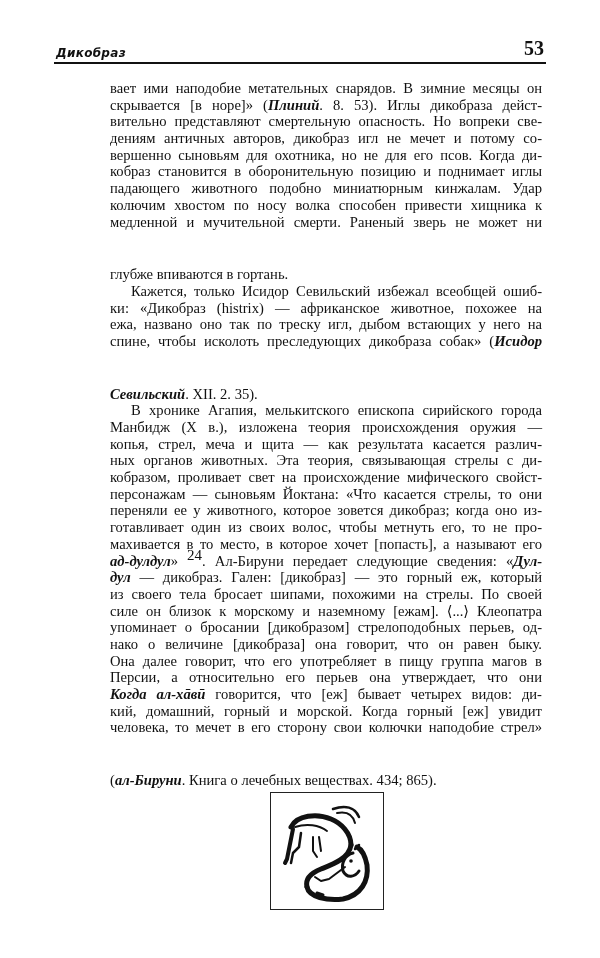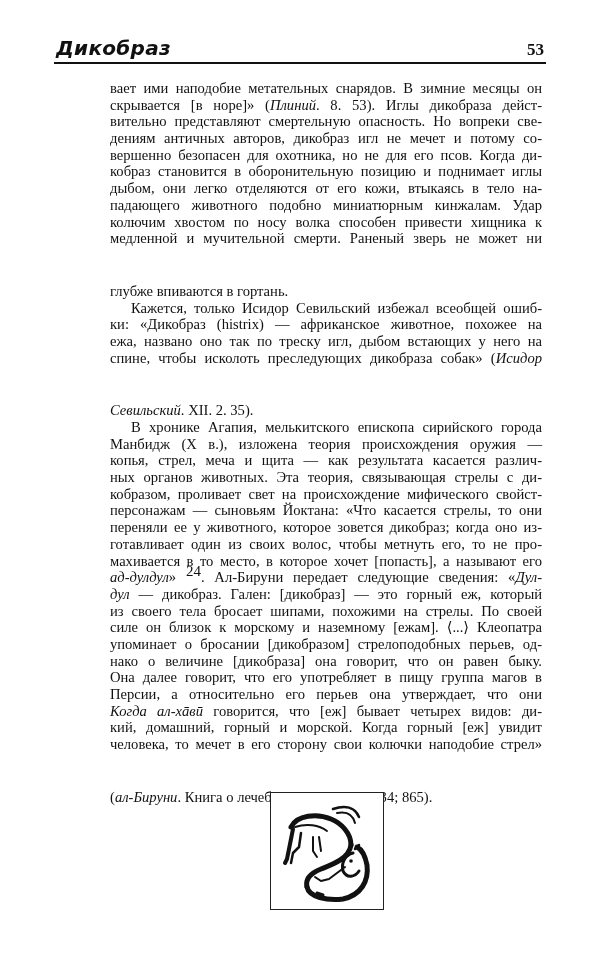--- a/index.html
+++ b/index.html
@@ -7,36 +7,36 @@
     width: 600px; height: 958px; position: relative; overflow: hidden;
     color: #111111;
     font-family: "Liberation Serif", "DejaVu Serif", serif;
   }
   .running-head {
     position: absolute; left: 54px; top: 40px; width: 492px; height: 22px;
     border-bottom: 2.5px solid #111;
   }
   .running-title {
     position: absolute; left: 2px; bottom: 2px;
-    font-style: italic; font-size: 20px; letter-spacing: 0.3px;
+    font-style: italic; font-size: 12px; letter-spacing: 0.3px;
     font-family: "DejaVu Sans", sans-serif; font-weight: 600;
   }
   .page-number {
     position: absolute; right: 2px; bottom: 2px;
-    font-size: 17px; font-weight: bold;
+    font-size: 20px; font-weight: bold;
   }
   .text-block {
     position: absolute; left: 110px; top: 80px; width: 432px;
     font-size: 14.6px; line-height: 16.68px;
     text-align: justify; hyphens: manual;
   }
   .text-block p { margin: 0; }
   .line { display: block; text-align: justify; text-align-last: justify; white-space: nowrap; overflow: visible; }
   .line.last { text-align-last: left; margin-top: 36px; }
-  .it { font-style: italic; }
+  .it { font-style: italic; font-weight: bold; }
   sup { font-size: 15px; vertical-align: 6px; line-height: 0; }
   .vignette {
     position: absolute; left: 270px; top: 792px; width: 114px; height: 118px;
     border: 1.5px solid #222; box-sizing: border-box; background: #fff;
   }
   .vignette svg { position: absolute; left: 0; top: 0; }
 </style>
 </head>
 <body>
 
@@ -45,23 +45,22 @@
   <span class="page-number">53</span>
 </div>
 
 <div class="text-block">
 
   <p>
     <span class="line">вает ими наподобие метательных снарядов. В зимние месяцы он</span>
     <span class="line">скрывается [в норе]» (<span class="it">Плиний</span>. 8. 53). Иглы дикобраза дейст-</span>
     <span class="line">вительно представляют смертельную опасность. Но вопреки све-</span>
     <span class="line">дениям античных авторов, дикобраз игл не мечет и потому со-</span>
-    <span class="line">вершенно безопасен для охотника, но не для его псов. Когда ди-</span>
+    <span class="line">вершенно сыновьям для охотника, но не для его псов. Когда ди-</span>
     <span class="line">кобраз становится в оборонительную позицию и поднимает иглы</span>
-    <span class="line">дыбом, они легко отделяются от его кожи, втыкаясь в тело на-</span>
     <span class="line">падающего животного подобно миниатюрным кинжалам. Удар</span>
     <span class="line">колючим хвостом по носу волка способен привести хищника к</span>
     <span class="line">медленной и мучительной смерти. Раненый зверь не может ни</span>
     <span class="line last">глубже впиваются в гортань.</span>
   </p>
 
   <p>
     <span class="line" style="padding-left:21px">Кажется, только Исидор Севильский избежал всеобщей ошиб-</span>
     <span class="line">ки: «Дикобраз (histrix) — африканское животное, похожее на</span>
     <span class="line">ежа, названо оно так по треску игл, дыбом встающих у него на</span>

